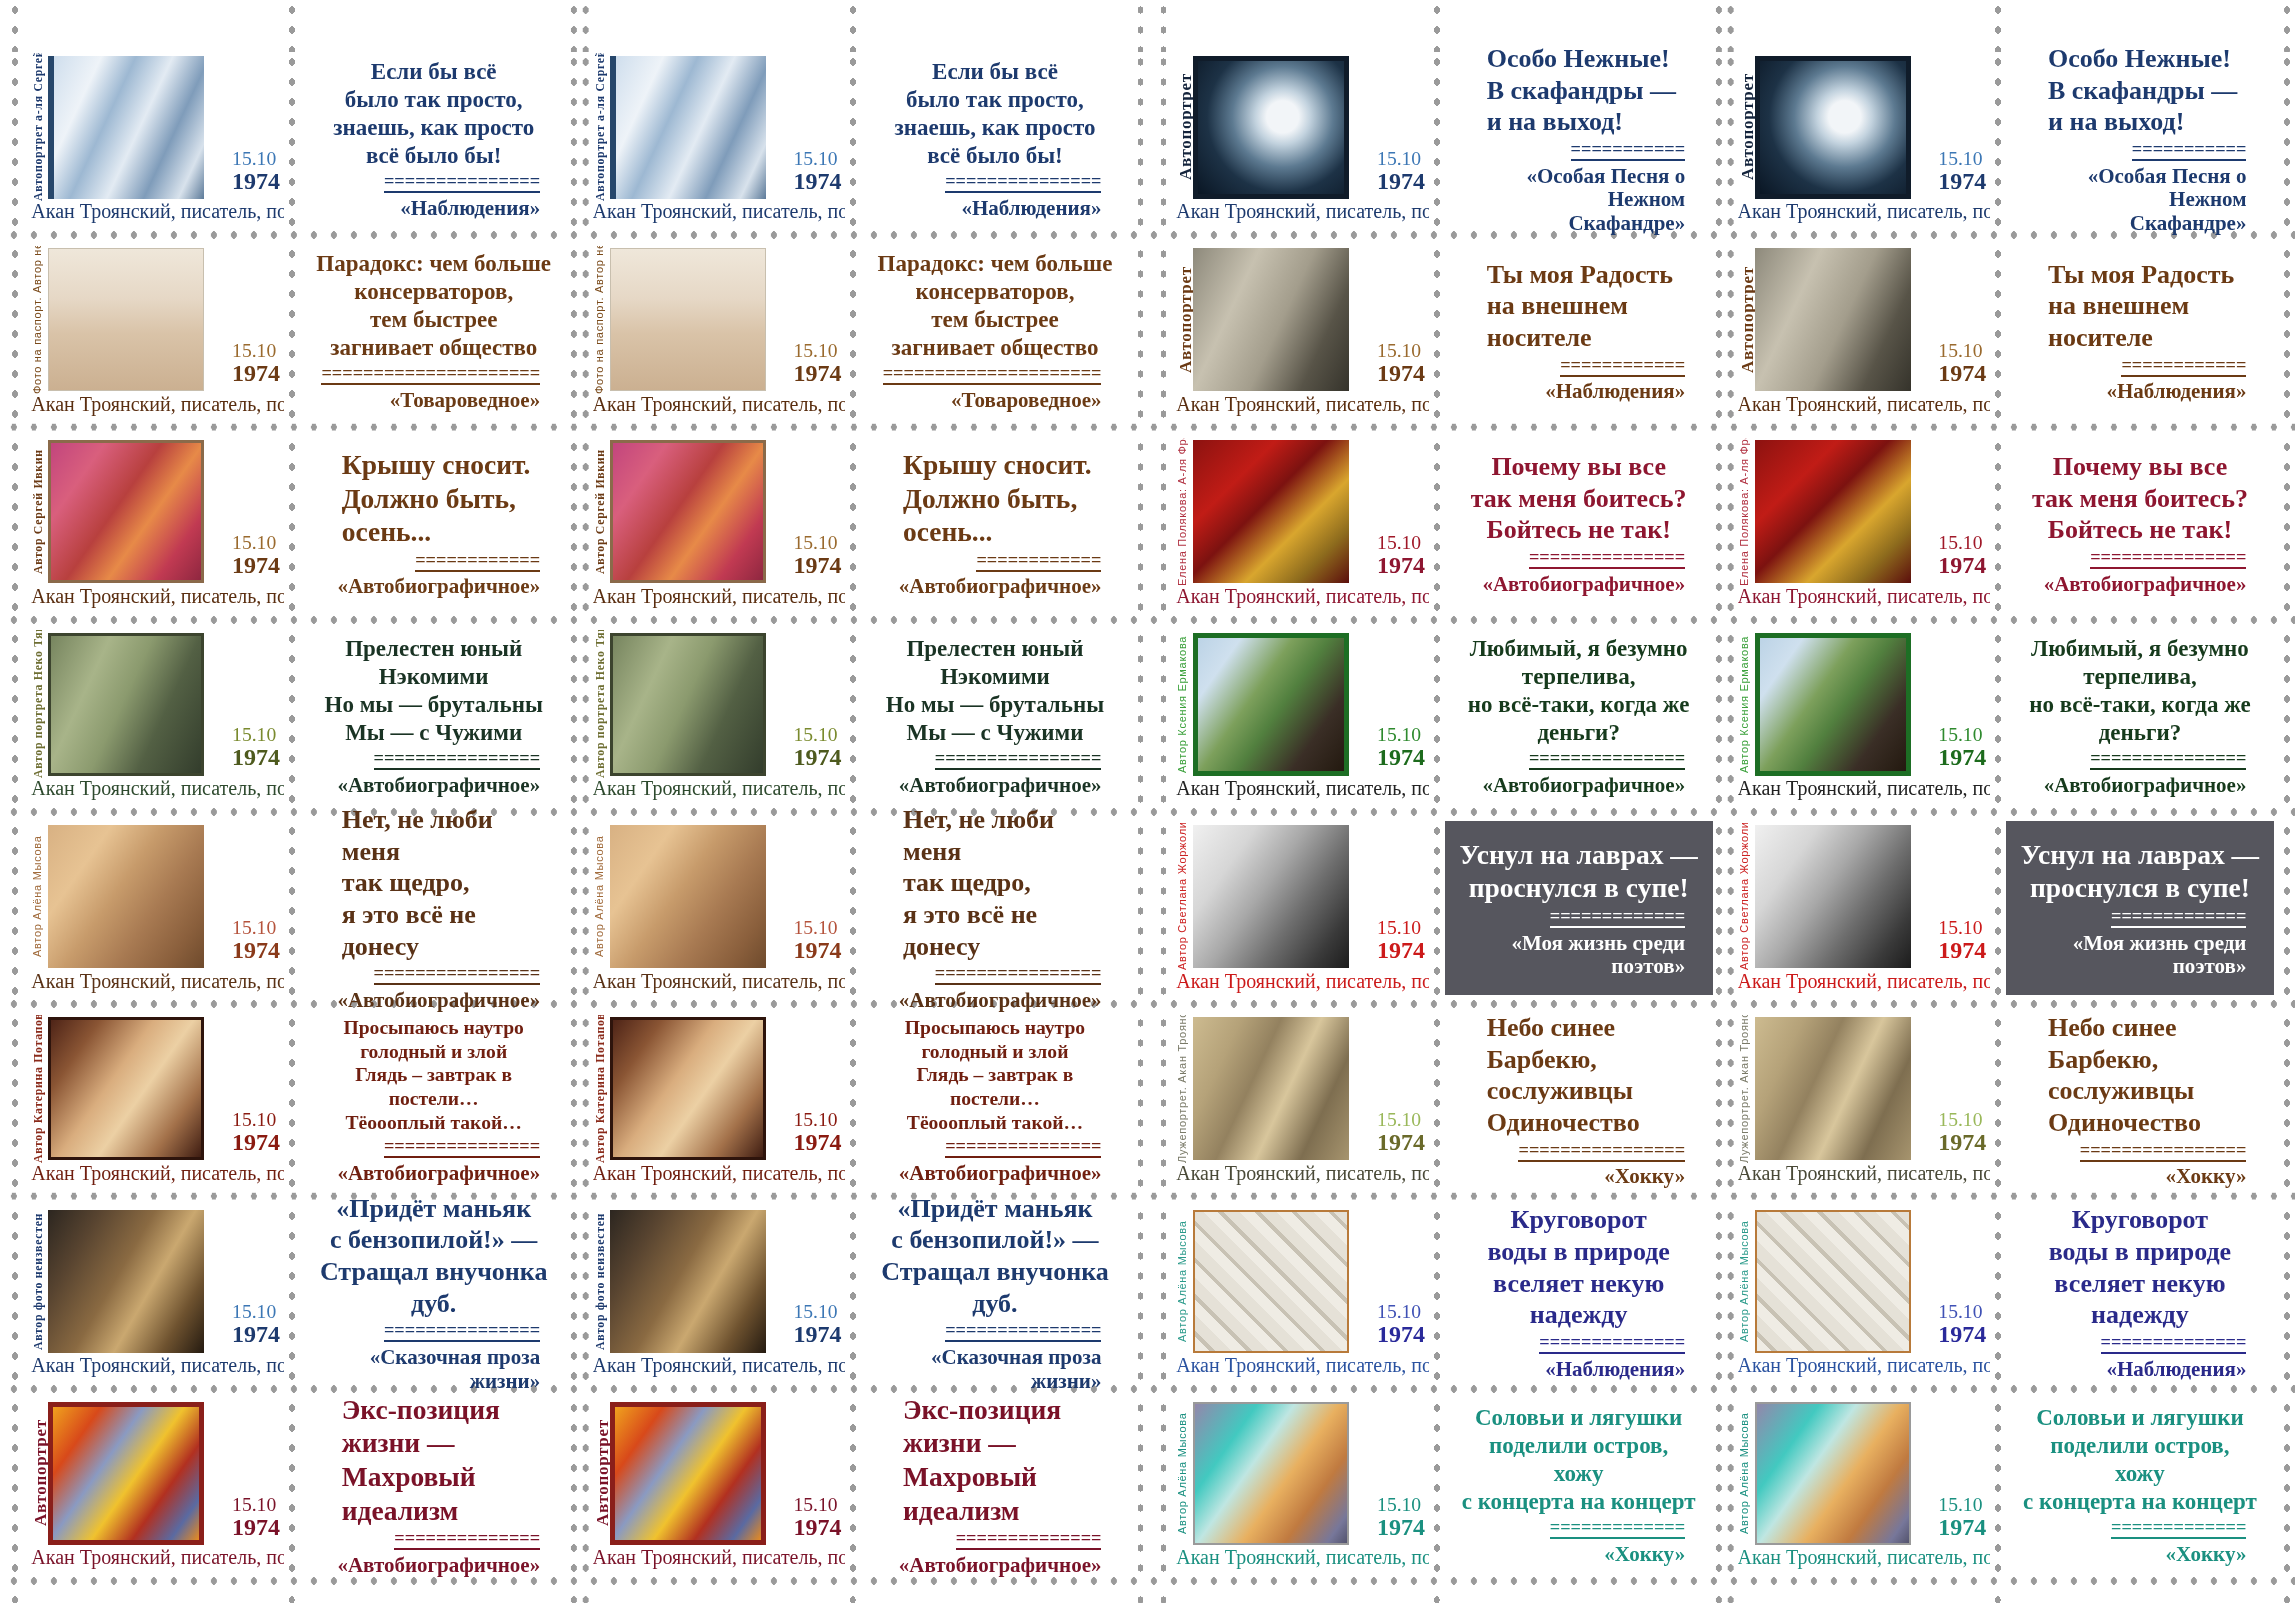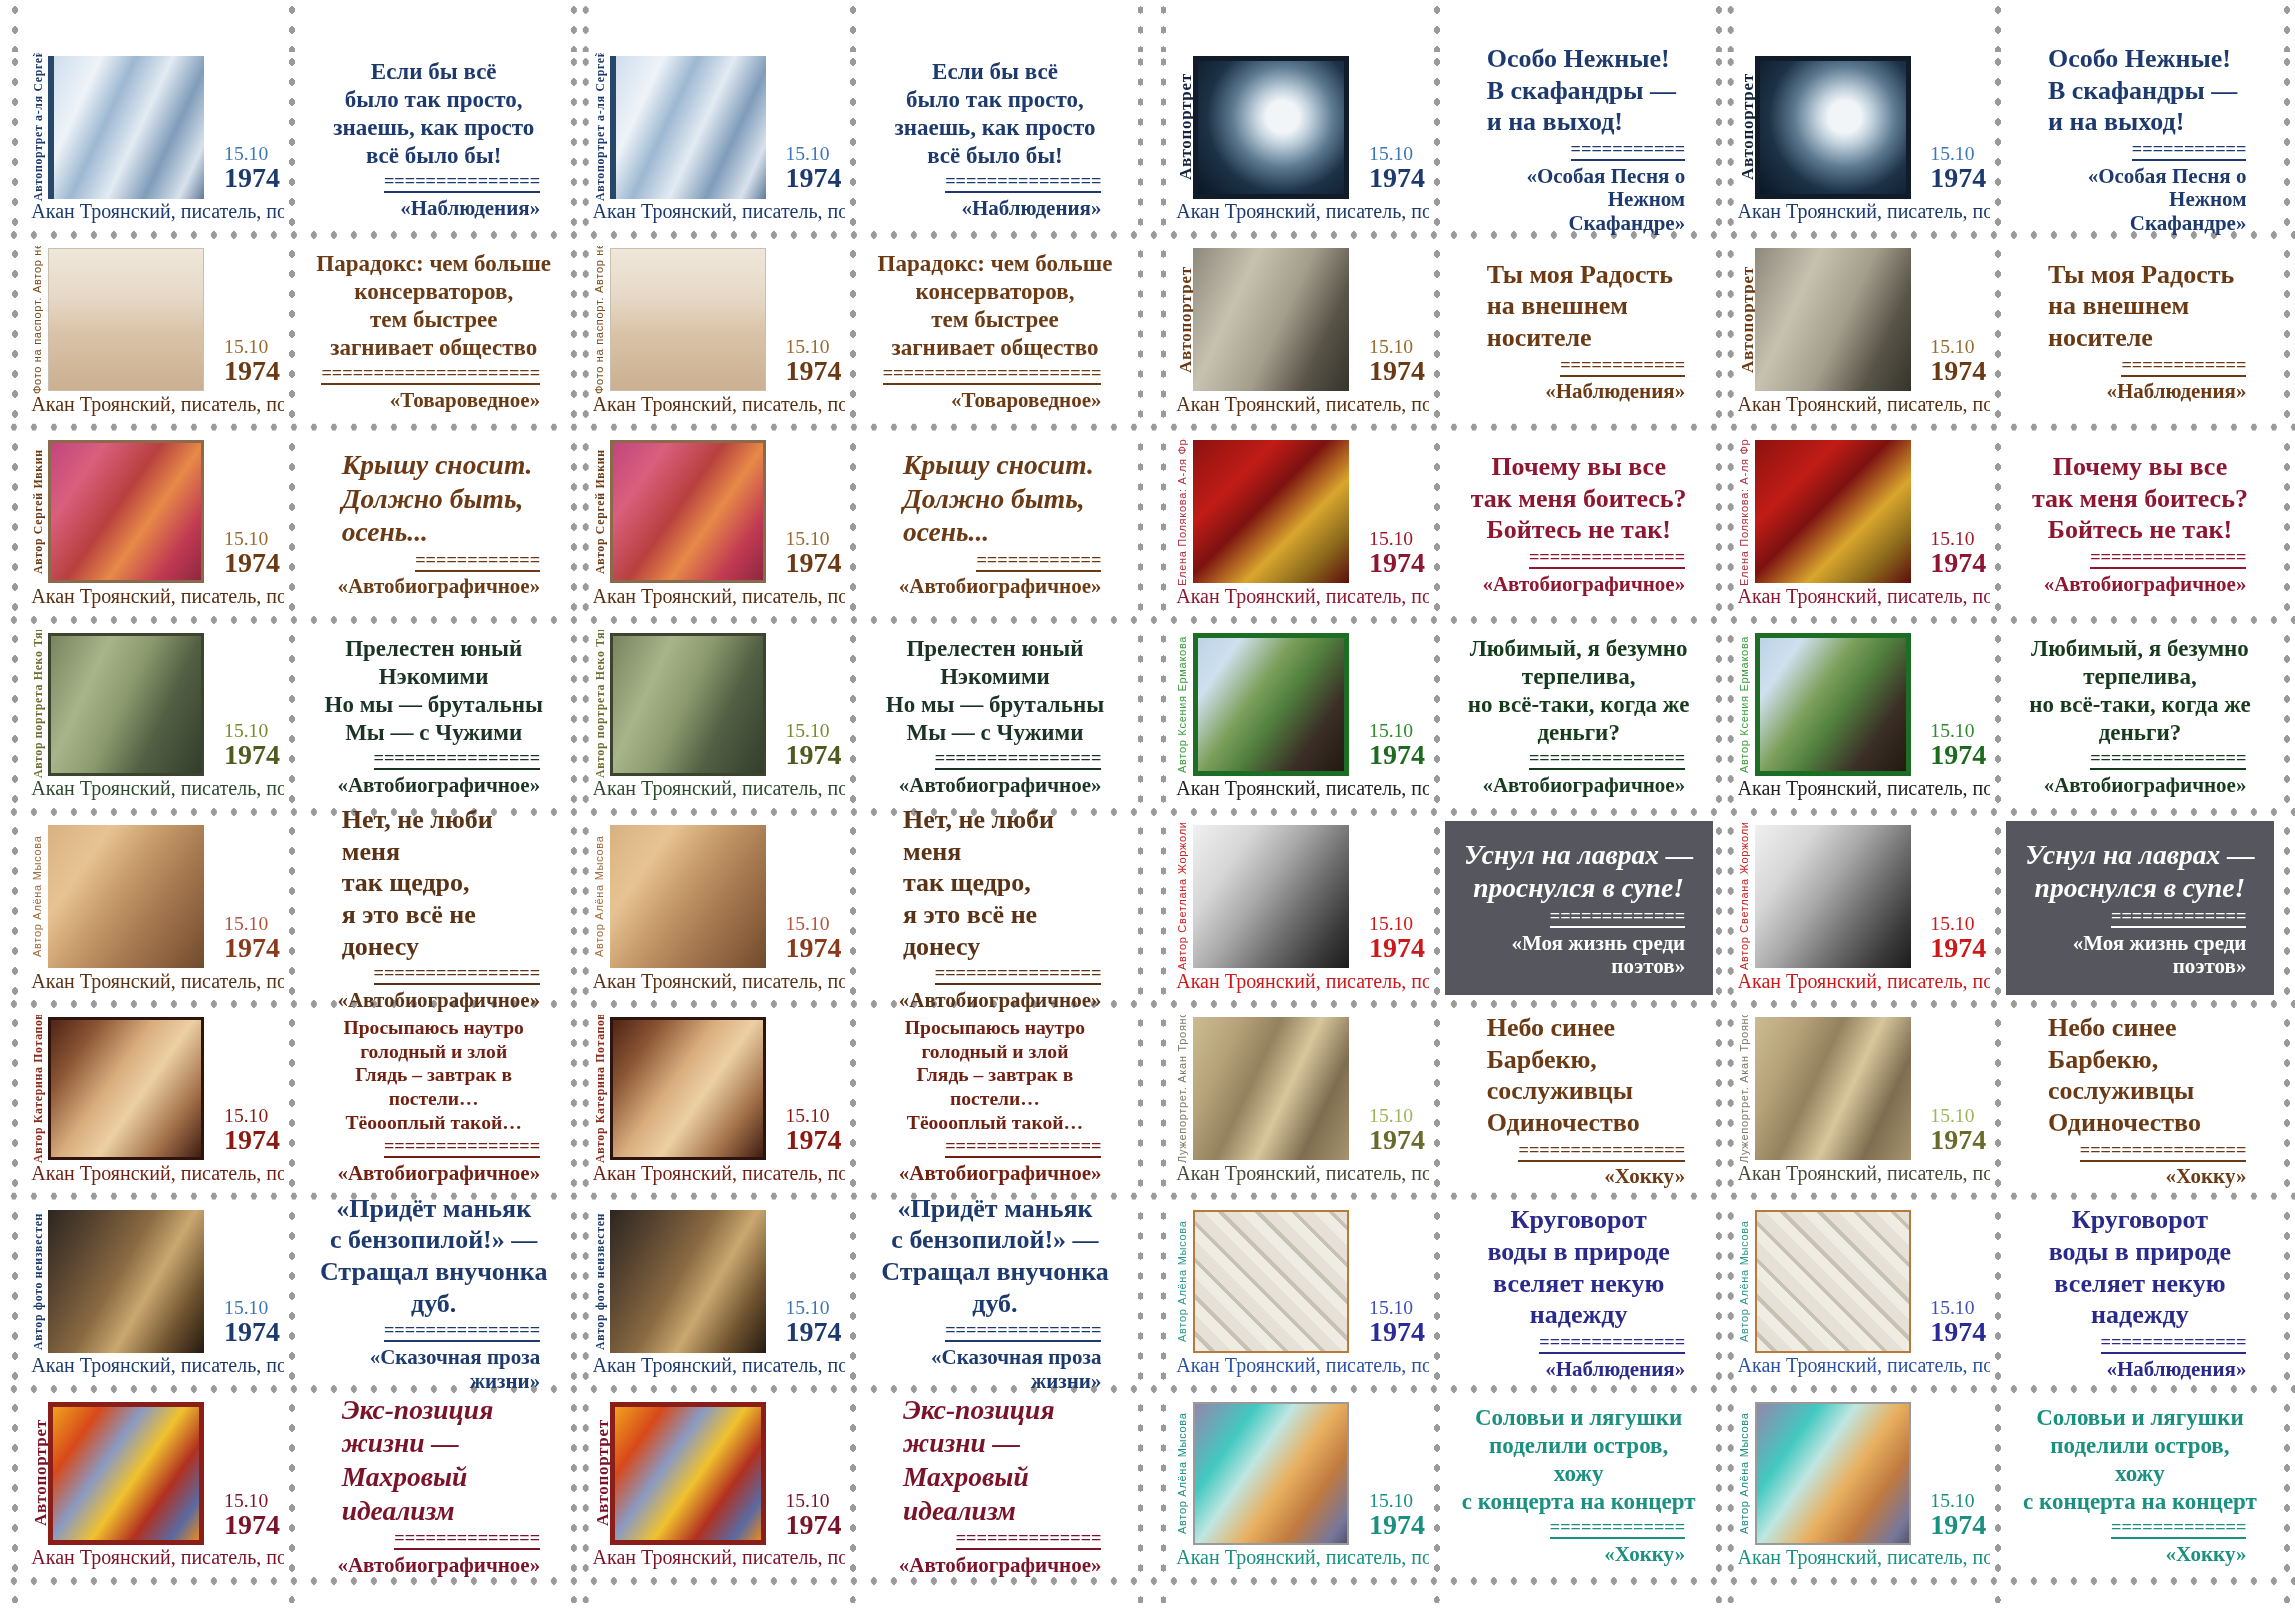--- a/index.html
+++ b/index.html
@@ -27,30 +27,30 @@
   .stamp{position:relative;flex:0 0 auto;background:#fff;}
   .photo-stamp{width:254px;}
   .vlabel{position:absolute;left:1.3px;top:1.3px;height:148px;width:17px;
           writing-mode:vertical-rl;transform:rotate(180deg);
           font-size:11.8px;letter-spacing:0.7px;white-space:nowrap;overflow:hidden;text-align:center;font-weight:bold;}
   .vlabel.sans{font-family:"Liberation Sans",sans-serif;font-weight:normal;font-size:11px;}
   .vlabel.big{font-size:17px;}
   .photo{position:absolute;left:18.3px;top:3.9px;width:156px;height:143px;box-sizing:border-box;}
   .dateblk{position:absolute;right:3.9px;bottom:33px;line-height:1.02;}
   .d1{display:block;font-size:19.6px;}
-  .d2{display:block;font-size:28px;font-weight:bold;}
+  .d2{display:block;font-size:24px;font-weight:bold;}
   .caption{position:absolute;left:1.3px;right:0;bottom:2.6px;font-size:20px;white-space:nowrap;overflow:hidden;}
 
   
   .text-stamp{width:268px;display:flex;flex-direction:column;justify-content:center;
               box-sizing:border-box;padding:7.9px 10.5px;text-align:center;gap:3.9px;}
   .text-stamp.left{text-align:left;padding-left:42px;}
   .poem{width:100%;}
   .pline{font-weight:bold;line-height:1.22;font-size:26px;}
-  .p2 .pline{font-size:27.5px;font-style:italic;}
+  .p2 .pline{font-size:27.5px;}
   .p4 .pline{font-size:23px;}
   .plong .pline{font-size:19.6px;}
   .sep{align-self:flex-end;margin-right:17px;font-weight:bold;font-size:18.3px;line-height:0.85;
        border-bottom:2.6px solid currentColor;padding-bottom:1.3px;letter-spacing:0;}
   .source{align-self:flex-end;margin-right:17px;font-size:21px;font-weight:bold;
           text-align:right;max-width:242px;line-height:1.12;}
   .text-stamp.dark{background:#56565e;color:#ffffff;}
 
   
   .sketch-blue-portrait{background:linear-gradient(115deg,#cfdeed 0%,#eef3f8 22%,#9db8d2 38%,#e3ebf3 55%,#7f9cba 72%,#d8e2ec 88%,#5c7a99 100%);border-left:6.5px solid #27476b;}

